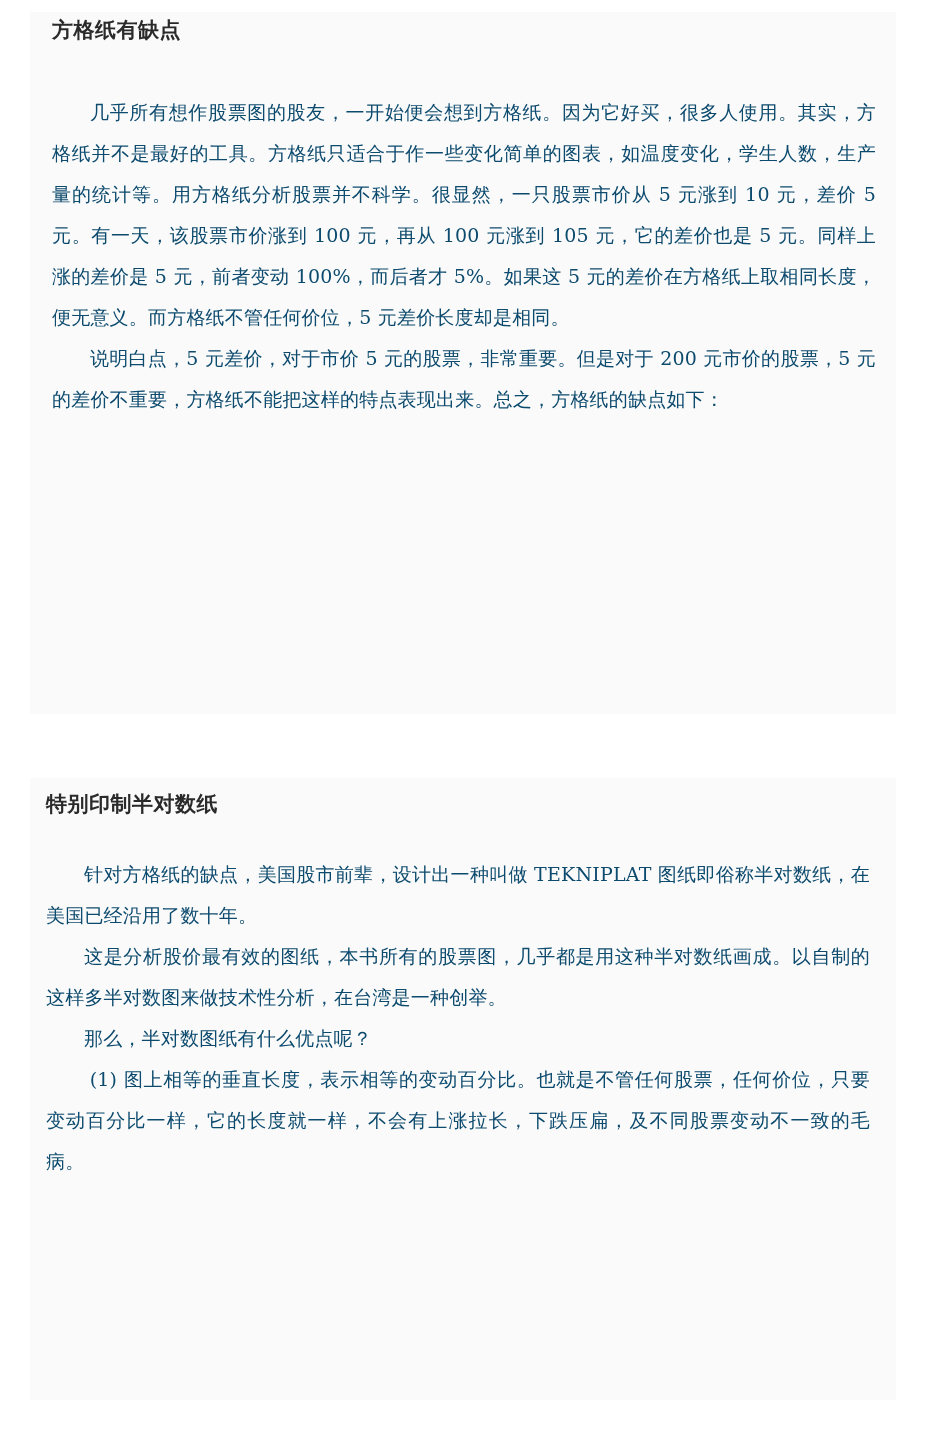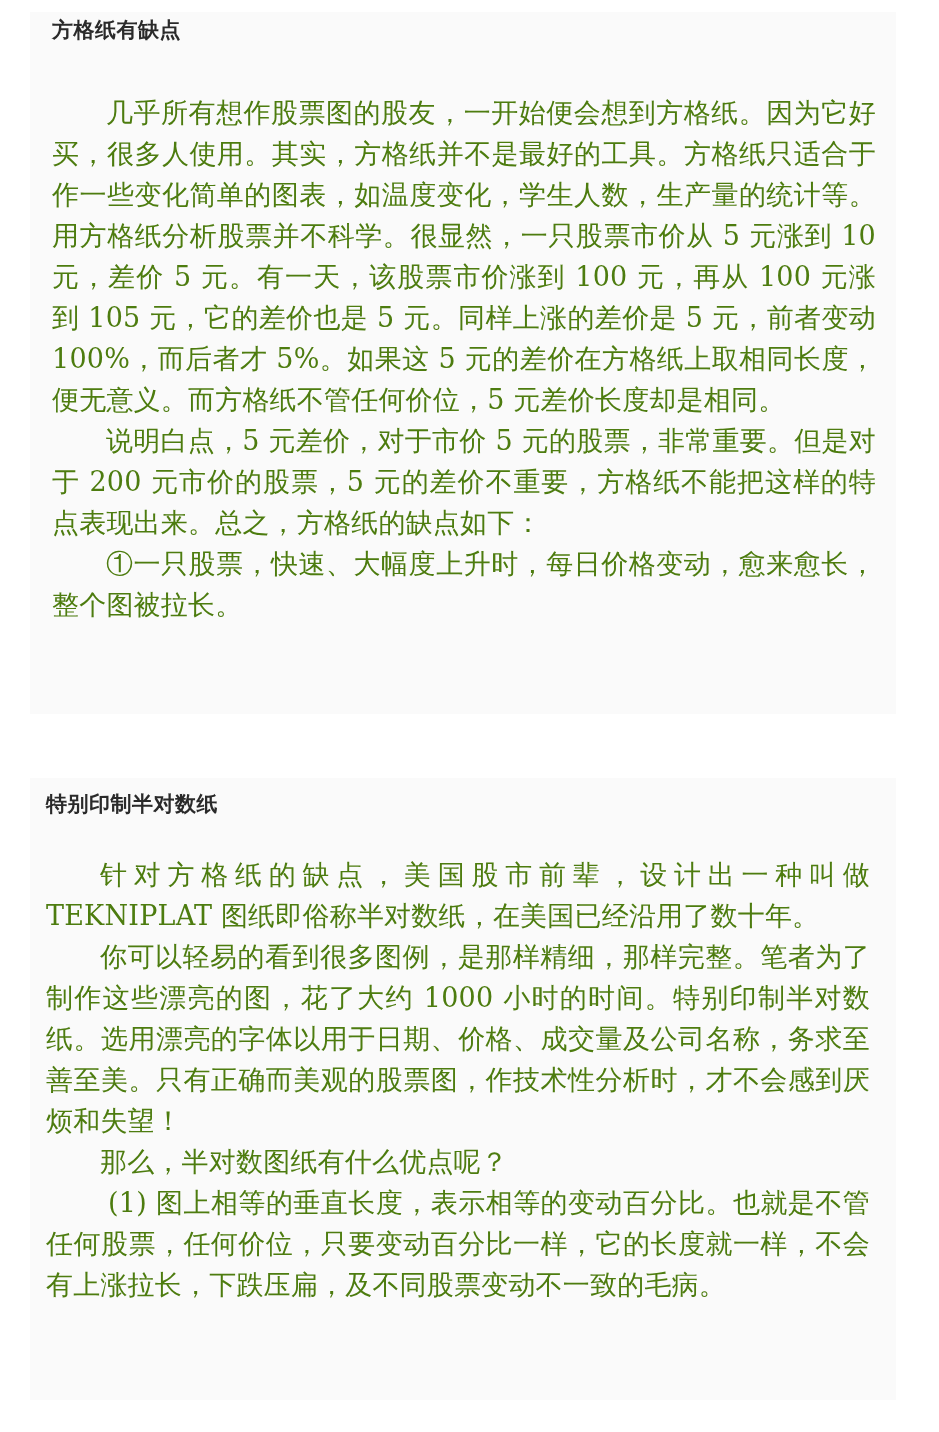--- a/index.html
+++ b/index.html
@@ -34,23 +34,23 @@
       color: #2a2a2a;
       letter-spacing: 0.5px;
     }
     #panel-1 .section-heading { top: 4px; }
     #panel-2 .section-heading { top: 12px; left: 16px; }
 
     .body-text {
       position: absolute;
       left: 22px;
       right: 20px;
-      font-size: 27px;
+      font-size: 19px;
       line-height: 41px;
-      color: #4d7c0f;
+      color: #0c4a6e;
       letter-spacing: 0.2px;
     }
     #panel-1 .body-text { top: 80px; }
     #panel-2 .body-text { top: 76px; left: 16px; right: 26px; }
 
     .para {
       margin: 0;
       text-indent: 2em;
       text-align: justify;
     }
@@ -62,25 +62,24 @@
     }
   </style>
 </head>
 <body>
 
 <div id="panel-1" class="panel">
   <div class="section-heading">方格纸有缺点</div>
   <div class="body-text">
     <p class="para">几乎所有想作股票图的股友，一开始便会想到方格纸。因为它好买，很多人使用。其实，方格纸并不是最好的工具。方格纸只适合于作一些变化简单的图表，如温度变化，学生人数，生产量的统计等。用方格纸分析股票并不科学。很显然，一只股票市价从 5 元涨到 10 元，差价 5 元。有一天，该股票市价涨到 100 元，再从 100 元涨到 105 元，它的差价也是 5 元。同样上涨的差价是 5 元，前者变动 100%，而后者才 5%。如果这 5 元的差价在方格纸上取相同长度，便无意义。而方格纸不管任何价位，5 元差价长度却是相同。</p>
     <p class="para">说明白点，5 元差价，对于市价 5 元的股票，非常重要。但是对于 200 元市价的股票，5 元的差价不重要，方格纸不能把这样的特点表现出来。总之，方格纸的缺点如下：</p>
-    <p class="para sub-item">①一只股票，快速、大幅度上升时，每日价格变动，愈来愈长，整个图被拉长。</p>
   </div>
 </div>
 
 <div id="panel-2" class="panel">
   <div class="section-heading">特别印制半对数纸</div>
   <div class="body-text">
     <p class="para">针对方格纸的缺点，美国股市前辈，设计出一种叫做 TEKNIPLAT 图纸即俗称半对数纸，在美国已经沿用了数十年。</p>
-    <p class="para">你可以轻易的看到很多图例，是那样精细，那样完整。笔者为了制作这些漂亮的图，花了大约 1000 小时的时间。特别印制半对数纸。选用漂亮的字体以用于日期、价格、成交量及公司名称，务求至善至美。只有正确而美观的股票图，作技术性分析时，才不会感到厌烦和失望！</p>
+    <p class="para">这是分析股价最有效的图纸，本书所有的股票图，几乎都是用这种半对数纸画成。以自制的这样多半对数图来做技术性分析，在台湾是一种创举。</p>
     <p class="para">那么，半对数图纸有什么优点呢？</p>
     <p class="para item-paren">(1) 图上相等的垂直长度，表示相等的变动百分比。也就是不管任何股票，任何价位，只要变动百分比一样，它的长度就一样，不会有上涨拉长，下跌压扁，及不同股票变动不一致的毛病。</p>
   </div>
 </div>
 
 </body></html>

